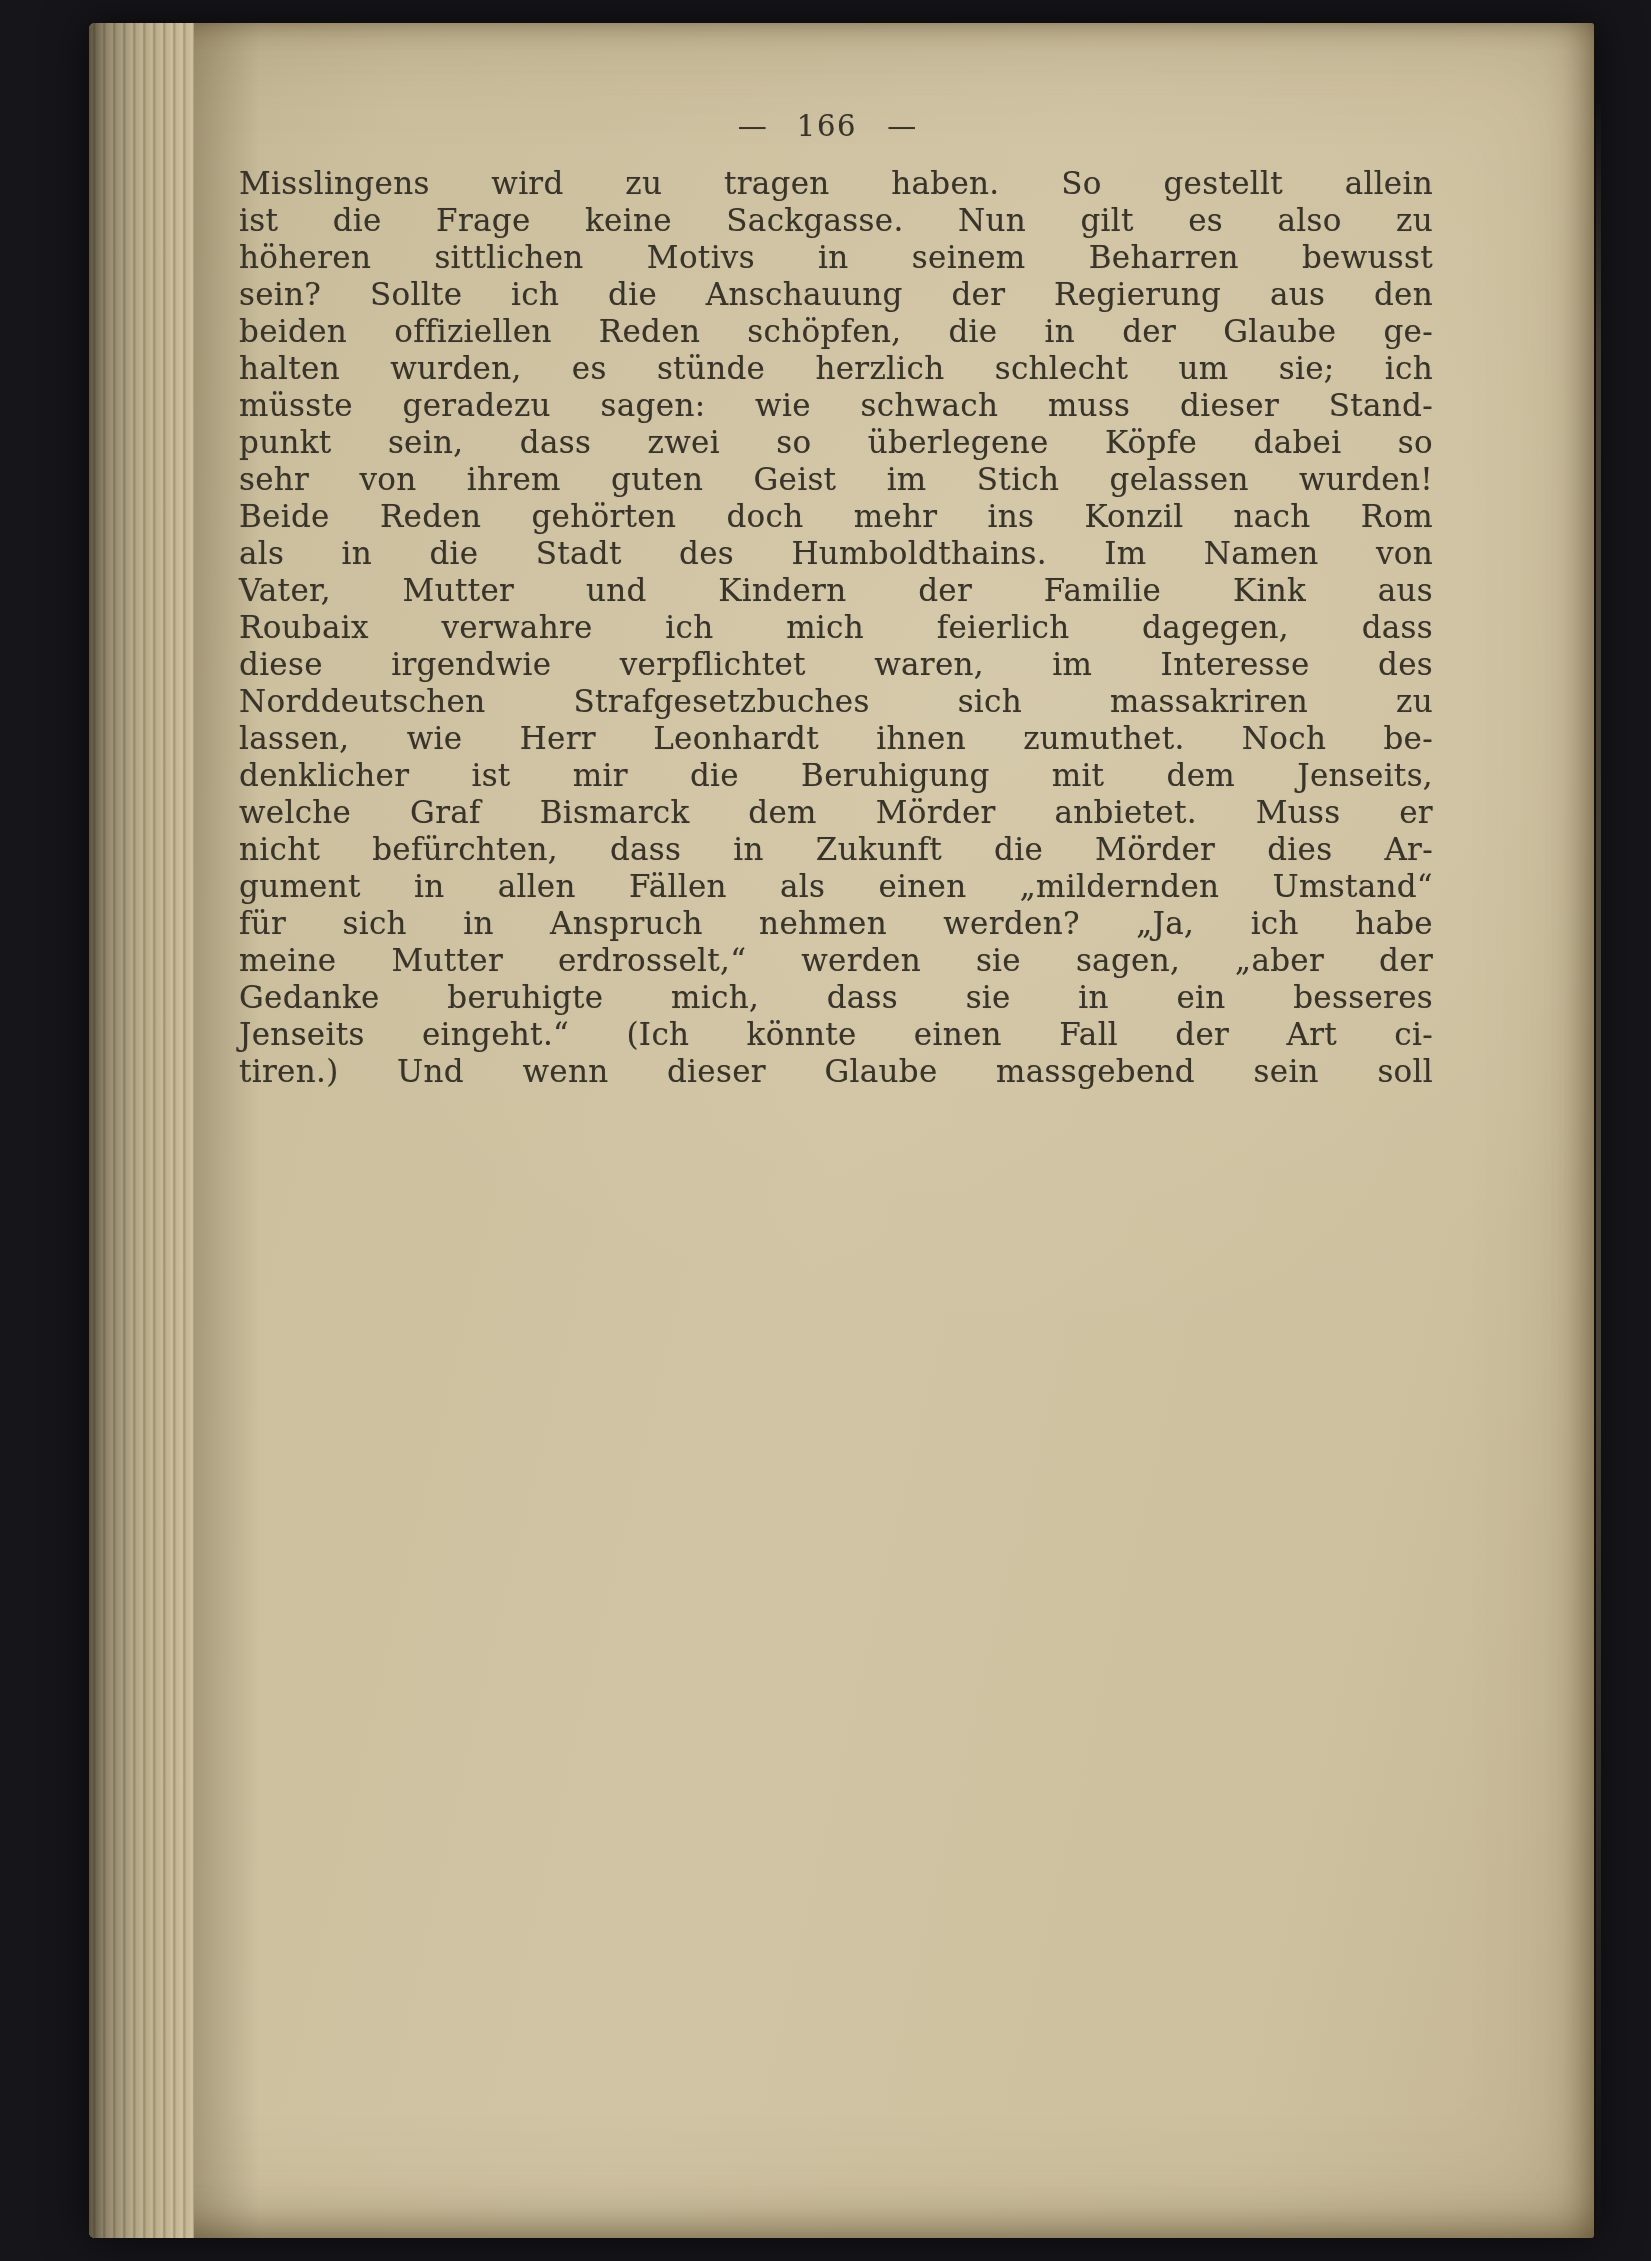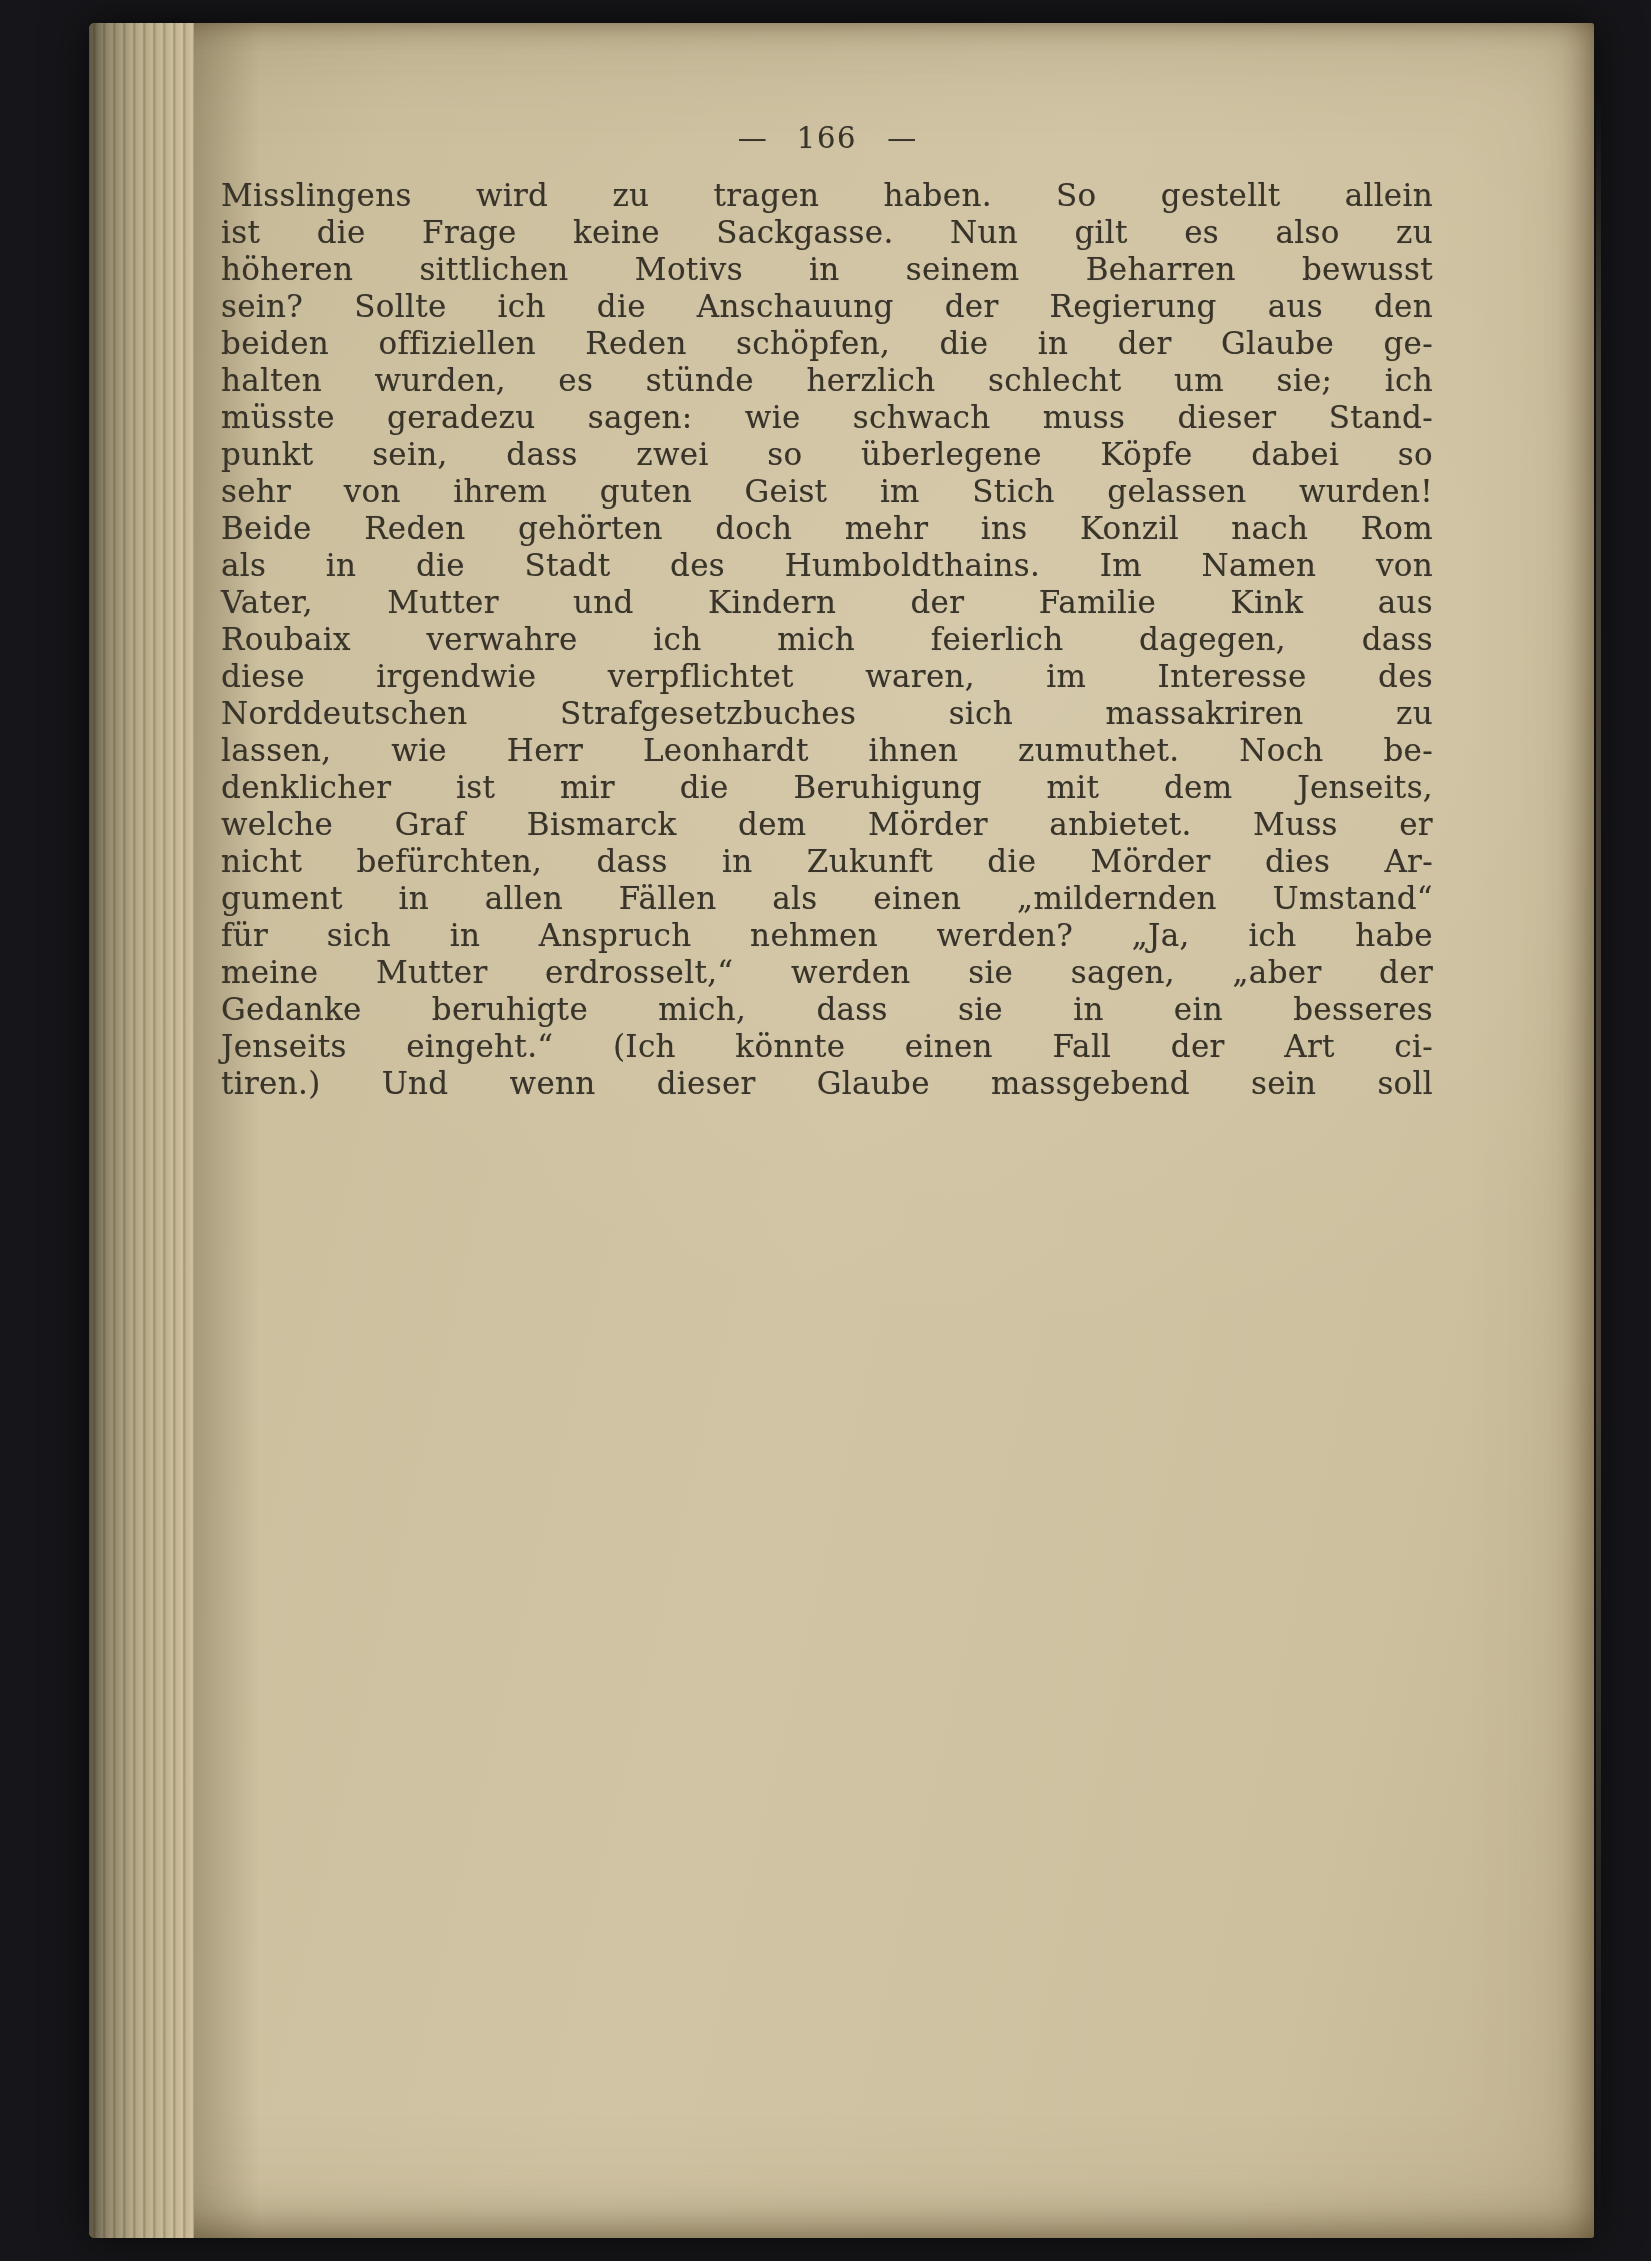--- a/index.html
+++ b/index.html
@@ -48,39 +48,40 @@
   .gutter-shadow{
     position:absolute;left:105px;top:0;bottom:0;width:66px;
     background:linear-gradient(90deg, rgba(70,56,28,0.28), rgba(70,56,28,0));
   }
   .right-sliver{
     position:absolute;right:-6.6px;top:74px;bottom:5px;width:5px;
     background:linear-gradient(180deg, rgba(0,0,0,0), #6b5f47 12%, #7a6d52 60%, rgba(0,0,0,0));
     opacity:0.55;border-radius:2.5px;
   }
   .textblock{
-    position:absolute;left:132px;top:96px;width:1212px;
+    position:absolute;left:132px;top:84px;width:1212px;
   }
   .pagenum{
     text-align:center;
     font-size:29px;line-height:38px;
     color:var(--ink);
     text-shadow:0 0 0.8px rgba(57,52,42,0.35);
   }
   .pagenum .num{margin:0 30px;letter-spacing:1.7px;}
   .body{margin-top:20px;}
   .line{
     height:37px;line-height:37px;
     font-size:31px;
     color:var(--ink);
     text-align:justify;
     text-align-last:justify;
     letter-spacing:0.3px;
     white-space:nowrap;
     text-shadow:0 0 0.8px rgba(57,52,42,0.32);
+    margin-left:18px;
   }
 </style>
 </head>
 <body>
 
 <div class="scan">
   <div class="page">
     <div class="edge-stack"></div>
     <div class="gutter-shadow"></div>
     <div class="right-sliver"></div>

